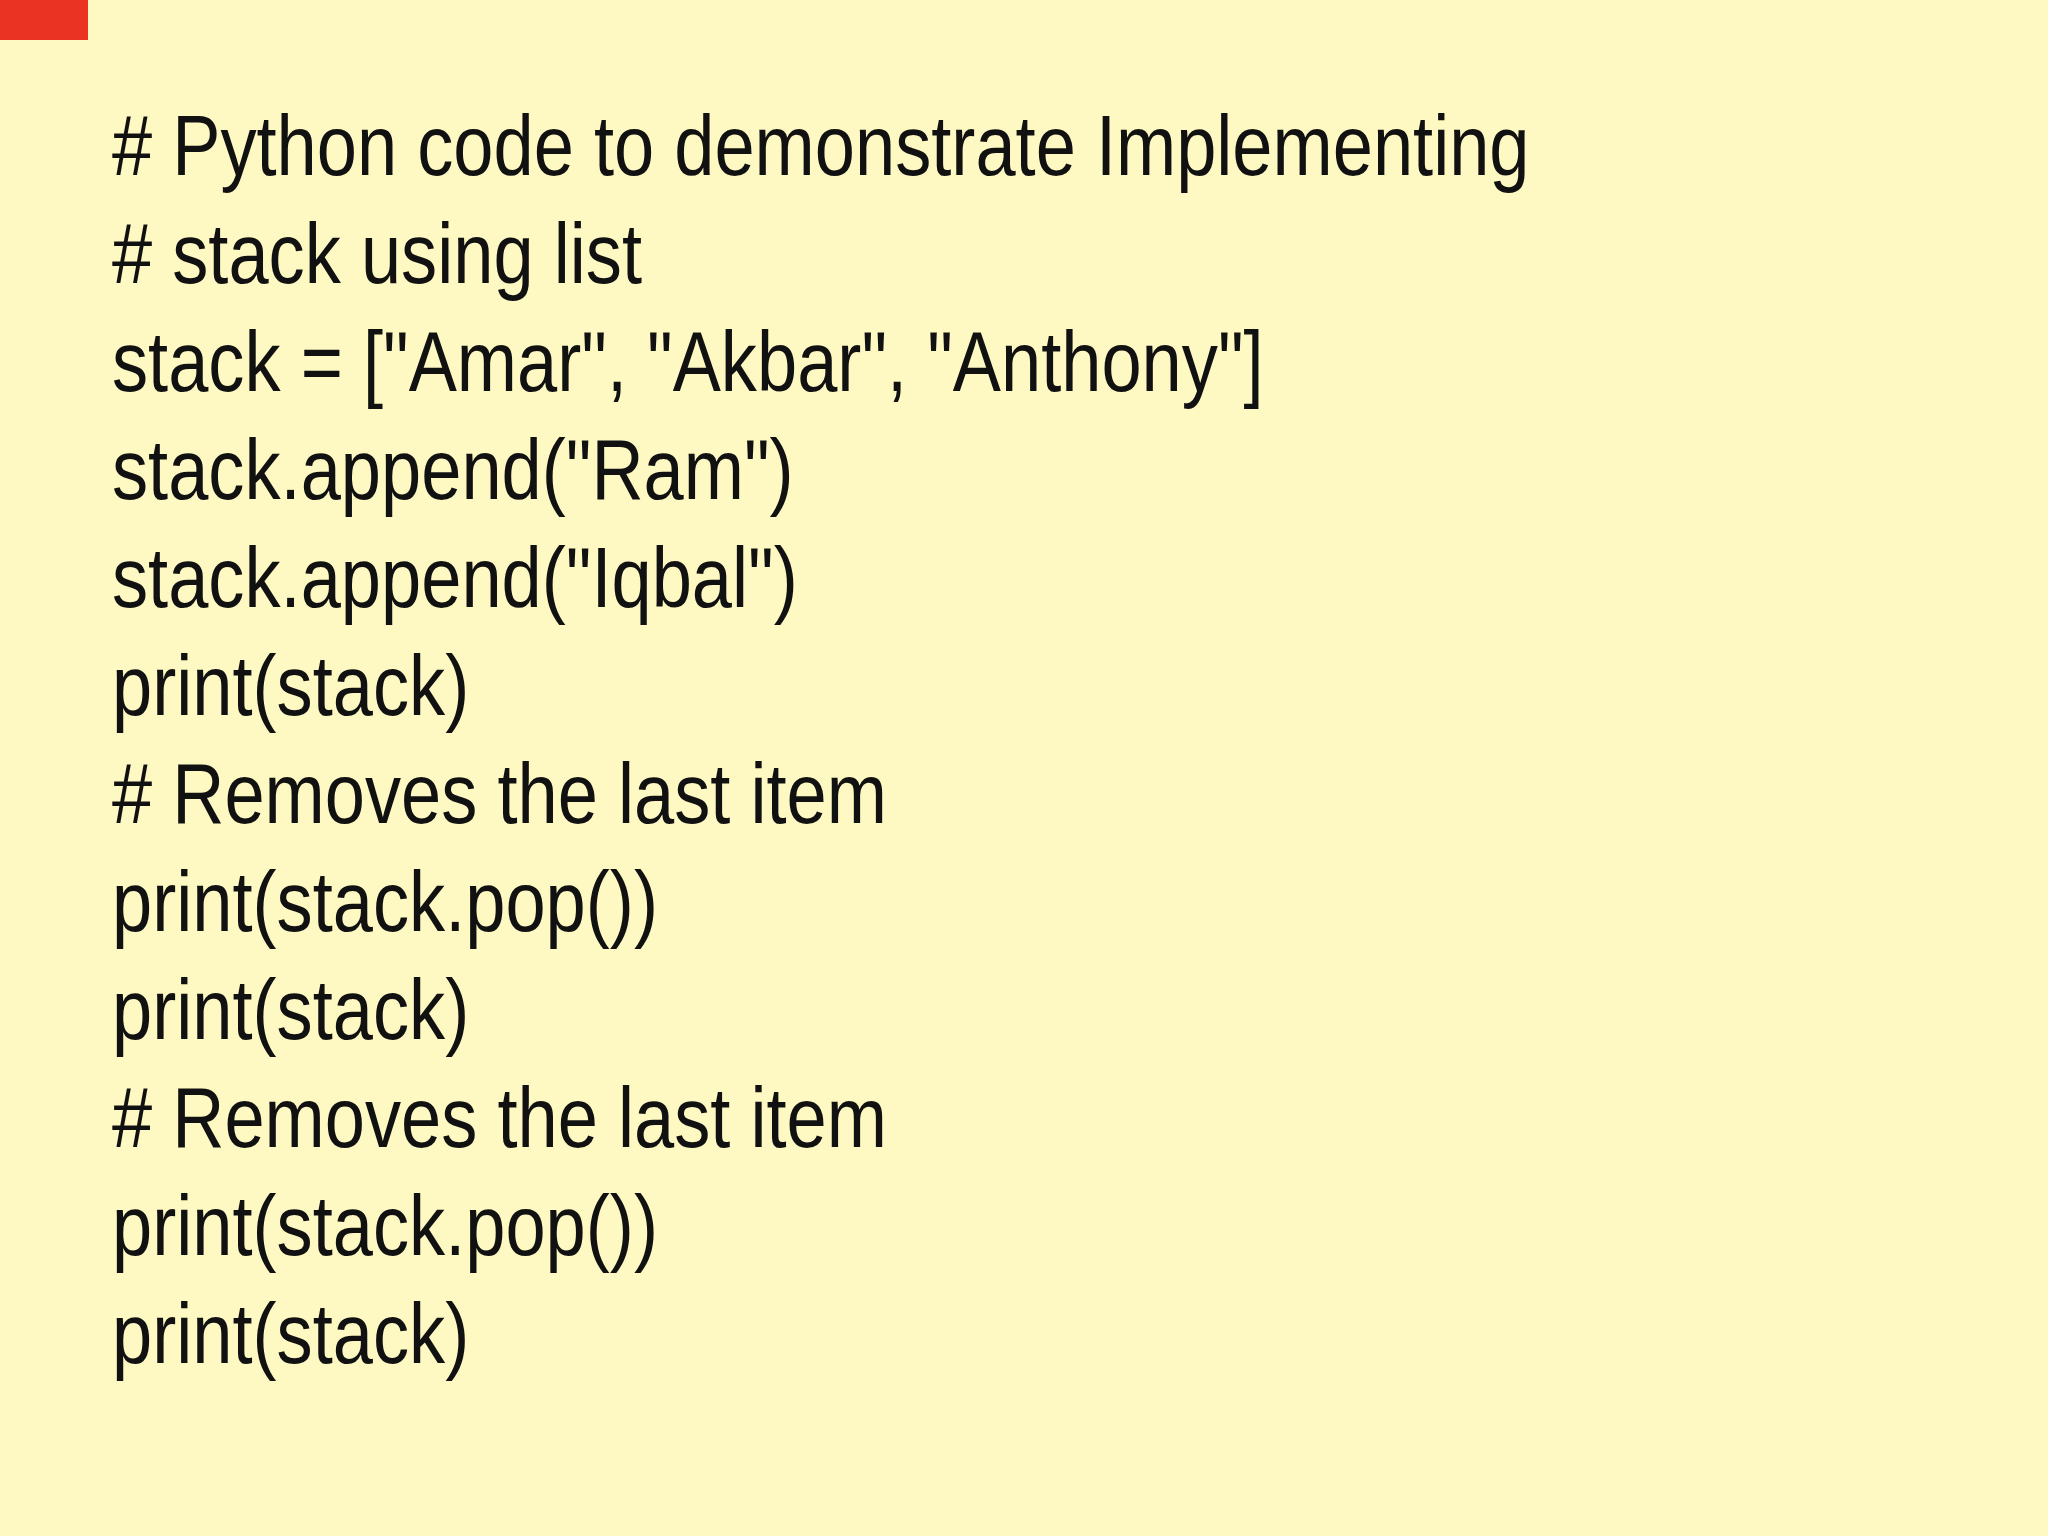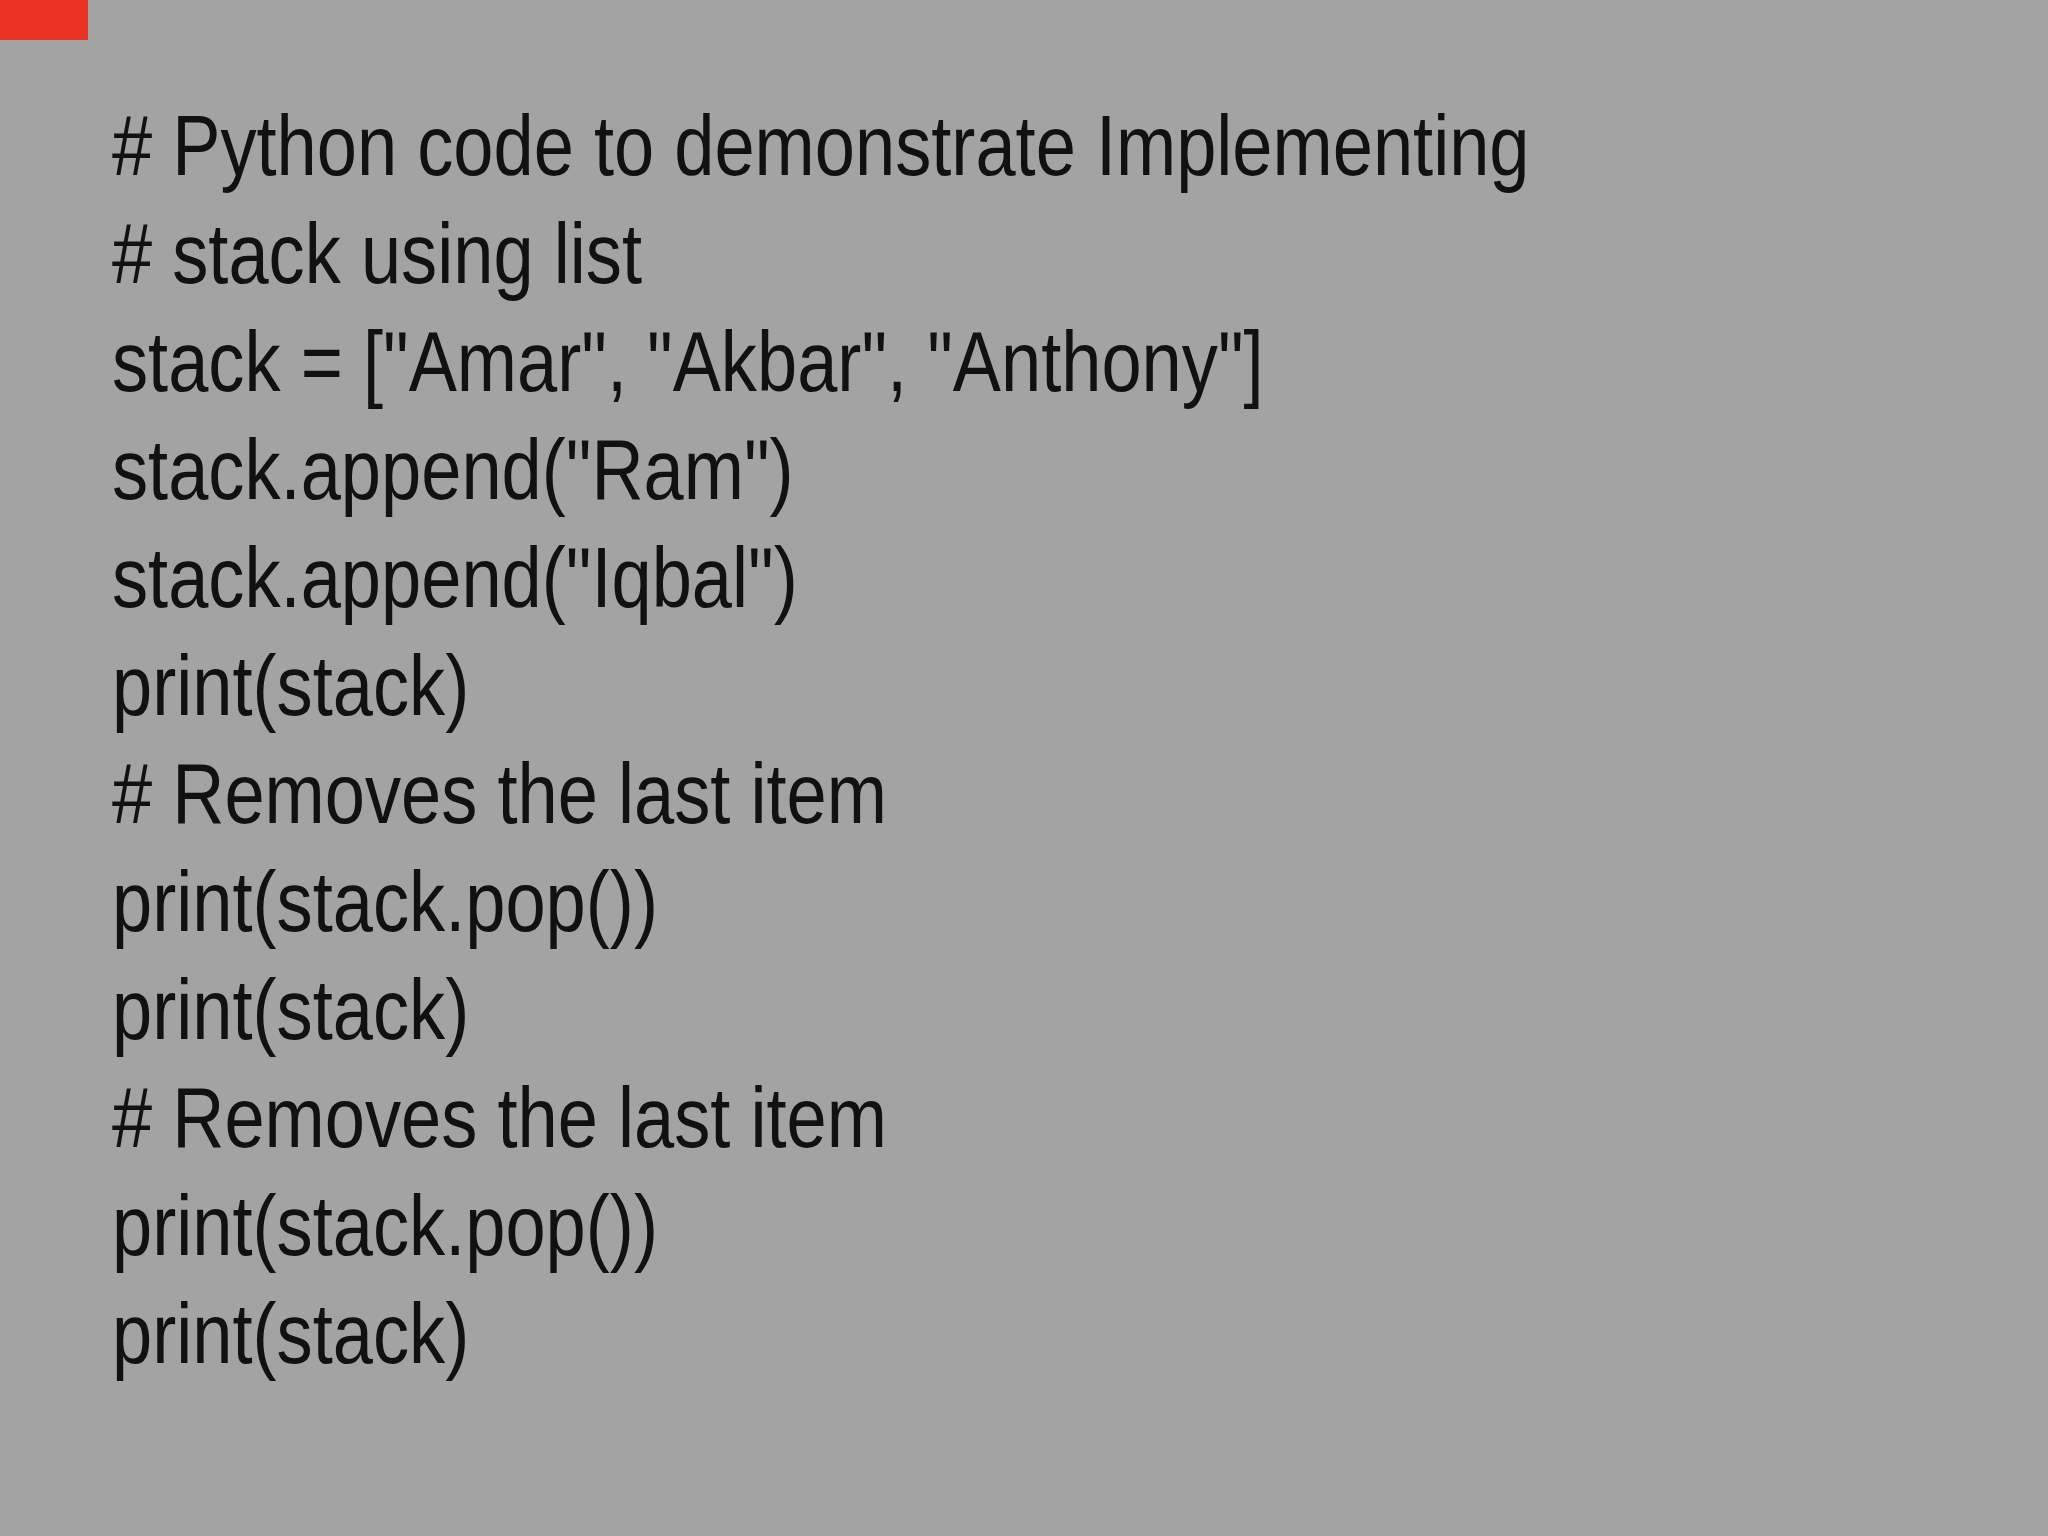--- a/index.html
+++ b/index.html
@@ -10,21 +10,21 @@
     width: 2048px;
     height: 1536px;
     background: #ffffff;
     overflow: hidden;
     position: relative;
     font-family: "Liberation Sans", sans-serif;
   }
   .slide {
     position: absolute;
     inset: 0;
-    background: #a3a3a3;
+    background: #fef9c3;
   }
   .red-marker {
     position: absolute;
     left: 0;
     top: 0;
     width: 88px;
     height: 40px;
     background: #ea3323; 
   }
   .code-block {

